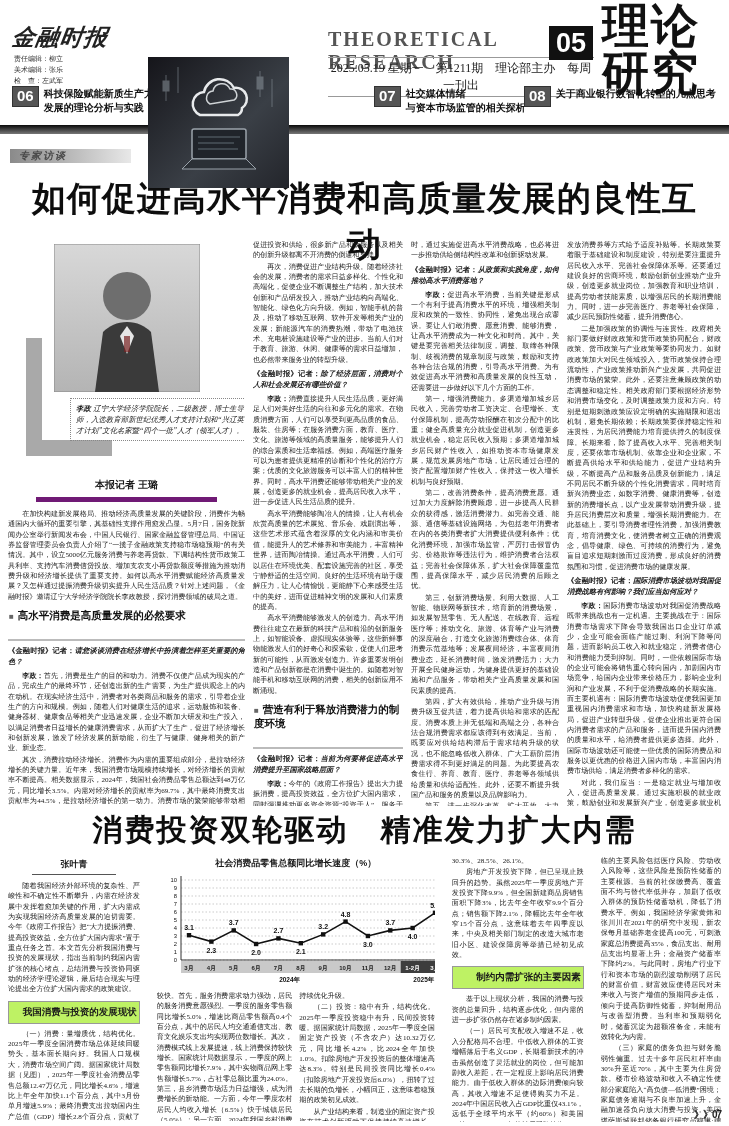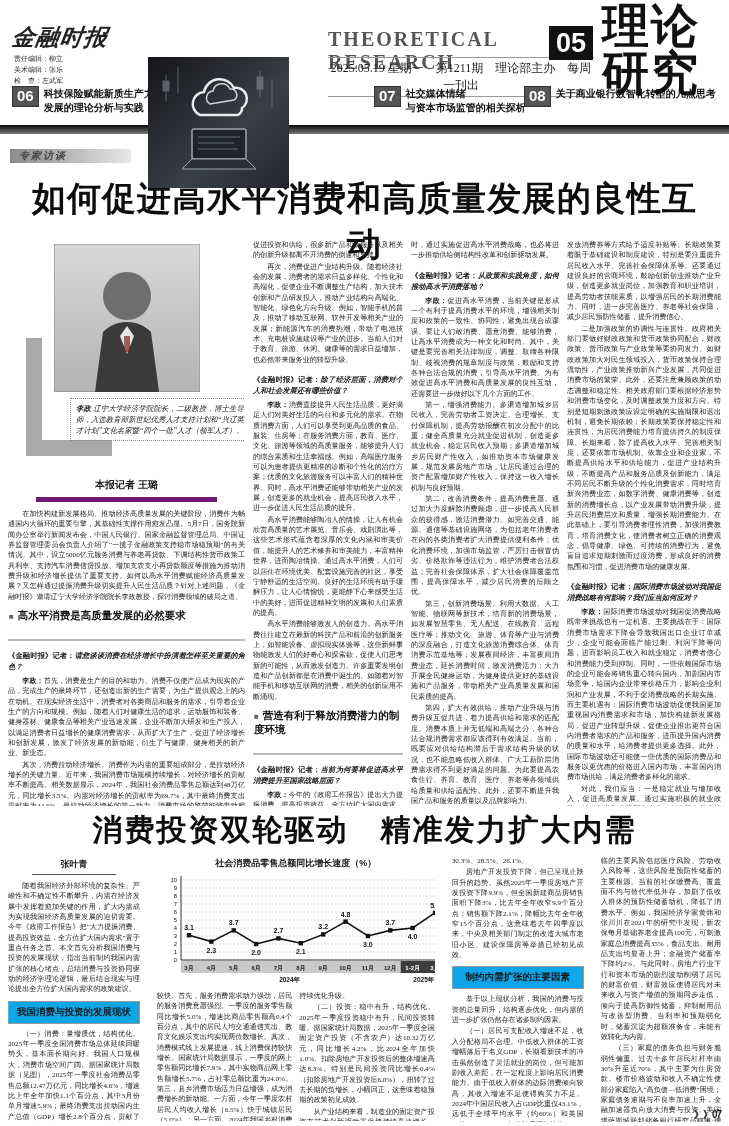--- a/index.html
+++ b/index.html
@@ -32,21 +32,21 @@
         background:linear-gradient(90deg,#8a8a8a,#e8e8e8);color:#4a4a4a;font-family:"Liberation Sans",sans-serif;
         font-weight:bold;font-style:italic;font-size:10px;line-height:14px;padding-left:9px;letter-spacing:2px;}
   .headline1{position:absolute;top:176px;left:24px;width:681px;margin:0;text-align:center;
         font-family:"Liberation Sans",sans-serif;font-size:34px;font-weight:900;letter-spacing:1px;color:#0d0d0d;}
   
   .top-cols{position:absolute;top:240px;left:8px;width:713px;height:566px;display:flex;gap:8px;}
   .col{overflow:hidden;height:566px;}
   .c1{width:237px;} .c2{width:150px;} .c3{width:148px;} .c4{width:154px;}
   .body{font-size:7.1px;line-height:1.46;text-align:justify;margin:0 0 1px 0;}
   .ind{text-indent:2em;} .noind{text-indent:0;}
-  .q{font-size:7.3px;line-height:1.5;margin:10px 0 3px;font-style:italic;font-weight:bold;color:#222;text-align:justify;}
+  .q{font-size:7.3px;line-height:1.5;margin:4px 0 3px;font-style:italic;font-weight:bold;color:#222;text-align:justify;}
   .q-label{font-style:normal;font-weight:bold;}
   .sec-head{font-family:"Liberation Sans",sans-serif;font-weight:bold;font-size:10.5px;color:#111;
         margin:7px 0 5px;padding:0 0 16px 1px;border-bottom:2px solid #bbb;}
   .sec-head .sq{color:#666;font-size:8px;margin-right:4px;}
   
   .portrait-wrap{position:relative;height:232px;}
   .lshape-v{position:absolute;left:18px;top:98px;width:16px;height:118px;background:#a9a9a9;}
   .lshape-h{position:absolute;left:18px;top:200px;width:86px;height:16px;background:#a9a9a9;}
   .portrait{position:absolute;left:46px;top:4px;width:146px;height:148px;}
   .caption{position:absolute;left:62px;top:158px;width:168px;font-size:7.4px;font-style:italic;
@@ -54,21 +54,21 @@
   .reporter{text-align:center;font-family:"Liberation Sans",sans-serif;font-size:10px;font-weight:bold;
         margin:6px 28px 7px;border-bottom:5px solid #701a75;padding-bottom:5px;}
   
   .headline2{position:absolute;top:810px;left:40px;width:649px;margin:0;text-align:center;
         font-family:"Liberation Sans",sans-serif;font-size:30px;font-weight:900;letter-spacing:2px;color:#0d0d0d;}
   .bot-cols{position:absolute;top:856px;left:8px;width:713px;height:266px;display:flex;gap:17px;}
   .bcol{overflow:hidden;height:266px;}
   .b1{width:138px;} .bmid{width:291px;} .b4{width:138px;} .b5{width:126px;}
   .author{text-align:center;font-weight:bold;font-size:9px;font-family:"Liberation Sans",sans-serif;
         border-bottom:1px solid #555;margin:2px 24px 6px;padding-bottom:3px;}
-  .sec-box{border:1px solid #999;background:#0ea5e9;text-align:center;font-weight:bold;
+  .sec-box{border:1px solid #999;background:#bef264;text-align:right;font-weight:bold;
         font-family:"Liberation Sans",sans-serif;font-size:9.5px;padding:4px 2px;margin:6px 0 5px;}
   .chart-box{height:134px;}
   .chart-title{text-align:center;font-family:"Liberation Sans",sans-serif;font-weight:bold;font-size:9px;margin:1px 0 0;}
   .mid-cols{display:flex;gap:7px;height:130px;overflow:hidden;}
   .mc{width:142px;overflow:hidden;}
   .page-marker{position:absolute;right:8px;bottom:4px;font-family:"Liberation Sans",sans-serif;
         font-weight:bold;font-size:10px;color:#222;letter-spacing:-1px;}
 </style>
 </head>
 <body>

